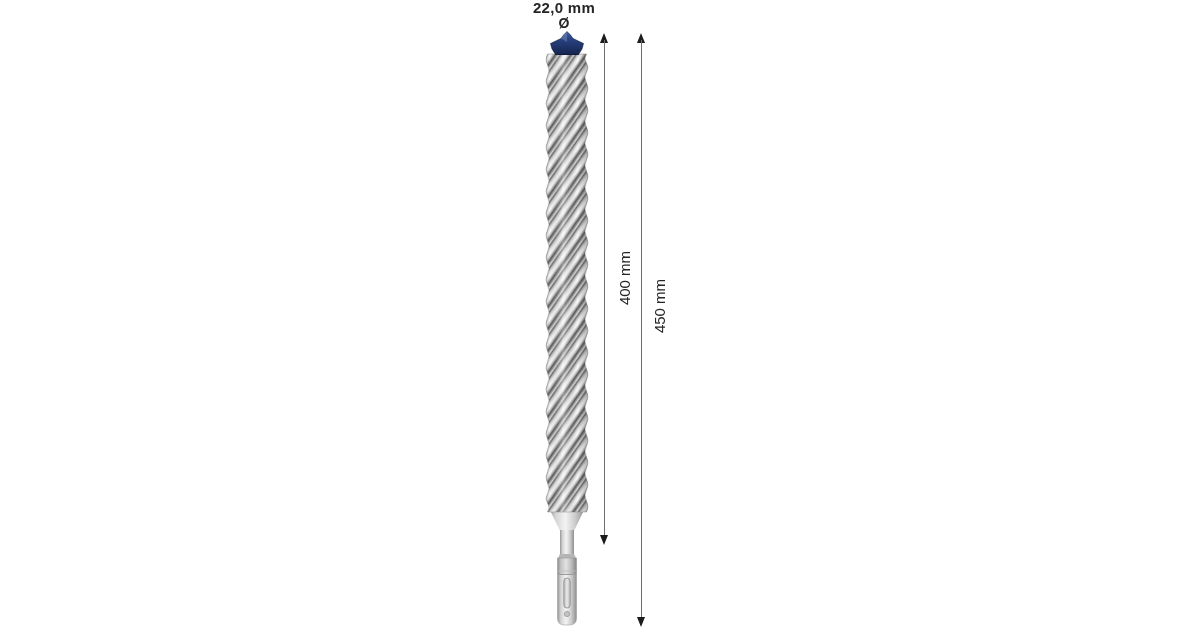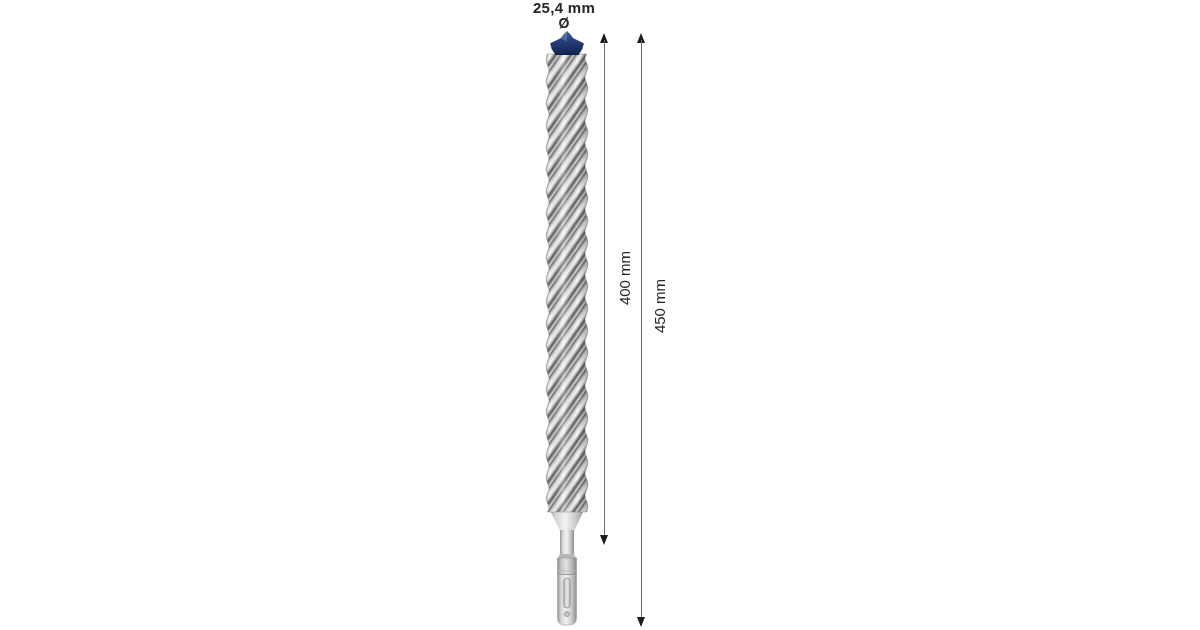--- a/index.html
+++ b/index.html
@@ -30,21 +30,21 @@
   .dim-line.d400{ left:599.5px; top:33px; height:512px; }
   .dim-line.d450{ left:636.5px; top:33px; height:594px; }
 
   .drill{ position:absolute; left:537px; top:28px; width:60px; height:600px; }
 </style>
 </head>
 <body>
 
 <div class="stage">
 
-  <div class="label diameter-label">25,4 mm</div>
+  <div class="label diameter-label">22,0 mm</div>
   <div class="label diameter-symbol">Ø</div>
 
   <svg class="drill" viewBox="0 0 60 600">
     <defs>
       <linearGradient id="spiral" gradientUnits="userSpaceOnUse" x1="0" y1="0" x2="10.3" y2="7.2" spreadMethod="repeat">
         <stop offset="0" stop-color="#ededed"></stop>
         <stop offset="0.16" stop-color="#fafafa"></stop>
         <stop offset="0.30" stop-color="#b5b5b5"></stop>
         <stop offset="0.42" stop-color="#585858"></stop>
         <stop offset="0.52" stop-color="#8f8f8f"></stop>

